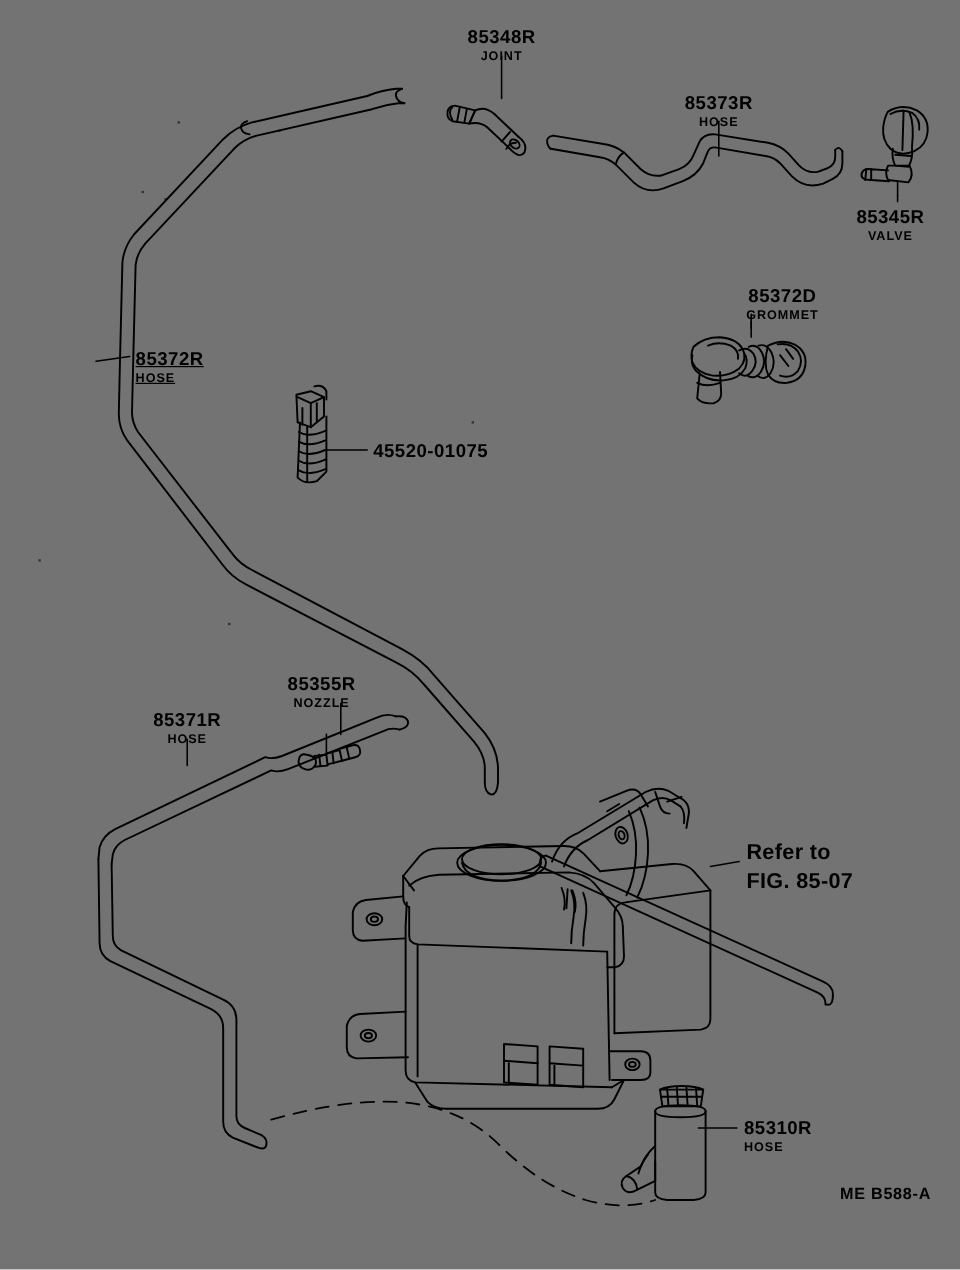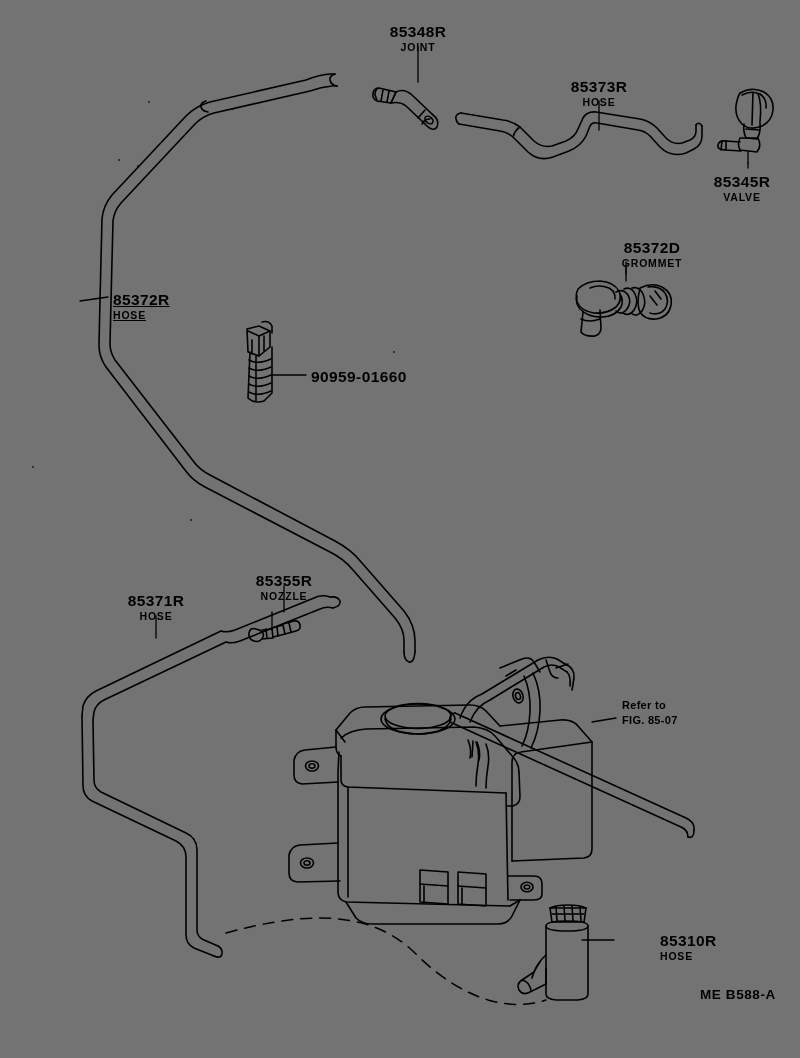--- a/index.html
+++ b/index.html
@@ -43,21 +43,21 @@
     font-size: 10.5px;
     font-weight: bold;
     letter-spacing: 0.8px;
     margin-top: 2px;
   }
   .lbl.ctr { text-align: center; }
   .lbl.lft { text-align: left; }
   .ref {
     position: absolute;
     color: #000000;
-    font-size: 11px;
+    font-size: 18px;
     font-weight: bold;
     line-height: 1.35;
     letter-spacing: 0.3px;
     white-space: nowrap;
   }
   .ref span { display: block; }
   #footer-code {
     position: absolute;
     font-size: 13.5px;
     font-weight: bold;
@@ -371,34 +371,34 @@
     <span class="pn">85372D</span>
     <span class="nm">GROMMET</span>
   </div>
 
   <div class="lbl lft" id="lbl-hose-85372r" style="left:113px; top:292px;text-decoration:underline;">
     <span class="pn">85372R</span>
     <span class="nm">HOSE</span>
   </div>
 
   <div class="lbl lft" id="lbl-clip" style="left:311px; top:369px;">
-    <span class="pn">90959-01660</span>
-  </div>
-
-  <div class="lbl ctr" id="lbl-valve" style="left:284px; top:563px; transform:translateX(-50%);margin-top:10px;">
+    <span class="pn">45520-01075</span>
+  </div>
+
+  <div class="lbl ctr" id="lbl-valve" style="left:268px; top:563px; transform:translateX(-50%);">
     <span class="pn">85355R</span>
     <span class="nm">NOZZLE</span>
   </div>
 
   <div class="lbl ctr" id="lbl-hose-85371r" style="left:156px; top:593px; transform:translateX(-50%);">
     <span class="pn">85371R</span>
     <span class="nm">HOSE</span>
   </div>
 
-  <div class="lbl lft" id="lbl-motor" style="left:620px; top:933px;margin-left:40px;">
+  <div class="lbl lft" id="lbl-motor" style="left:620px; top:933px;">
     <span class="pn">85310R</span>
     <span class="nm">HOSE</span>
   </div>
 
   <div class="ref" id="refer-note" style="left:622px; top:698px;">
     <span>Refer to</span>
     <span>FIG. 85-07</span>
   </div>
 
   <div id="footer-code" style="left:700px; top:987px;">ME B588-A</div>

